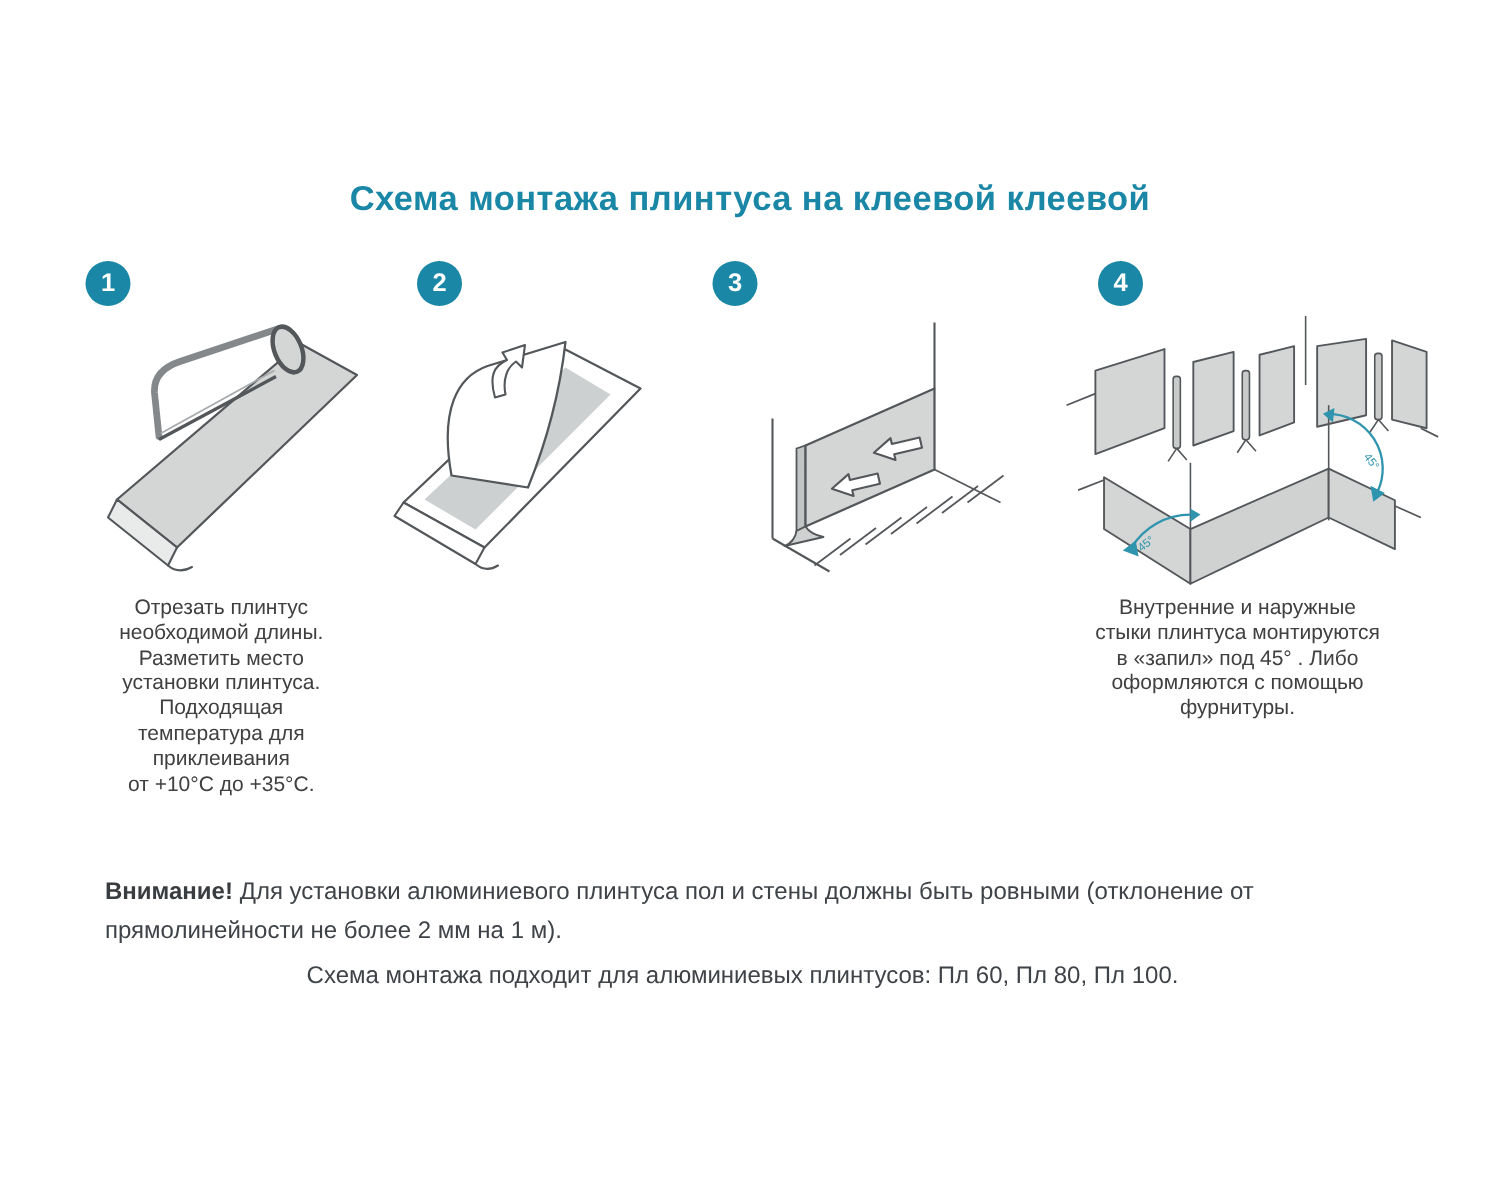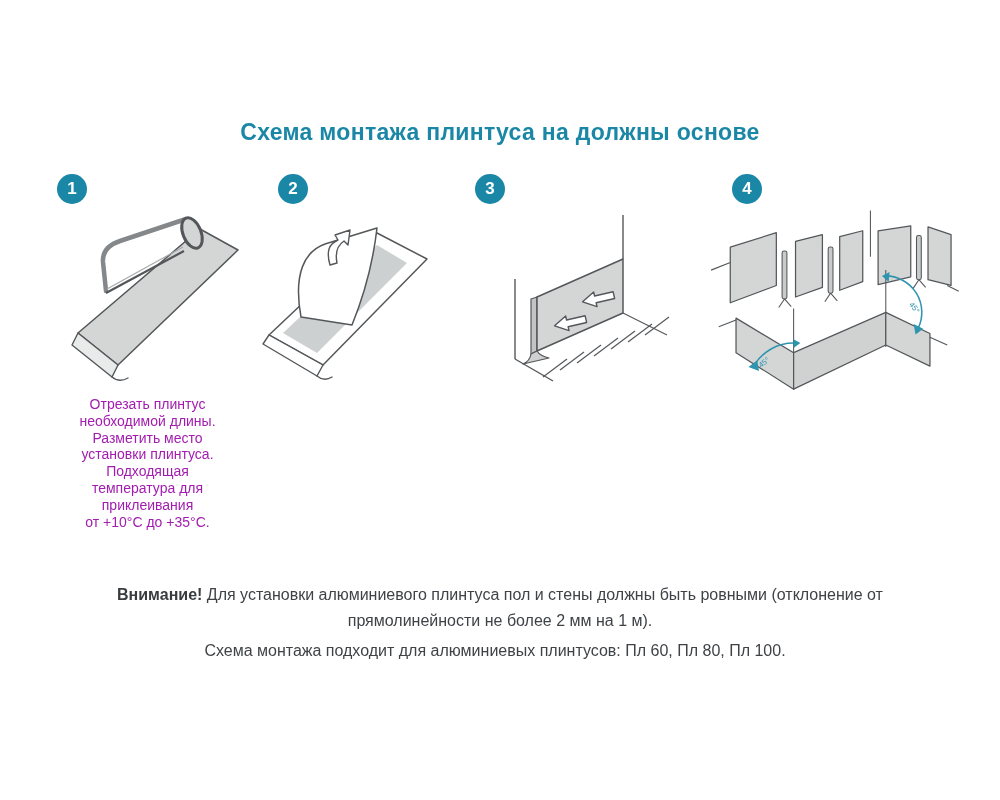--- a/index.html
+++ b/index.html
@@ -25,38 +25,38 @@
     flex:0 0 auto;
   }
   .step:nth-child(1) .badge{margin-left:17px;}
   .step:nth-child(2) .badge{margin-left:23px;}
   .step:nth-child(3) .badge{margin-left:20px;}
   .step:nth-child(4) .badge{margin-left:42px;}
   .illus{
     height:182px;display:flex;align-items:center;justify-content:center;margin-top:2px;
   }
   .caption{
-    text-align:center;font-size:14px;line-height:1.2;color:#a21caf;
+    text-align:center;font-size:14px;line-height:1.2;color:#404040;
     white-space:pre-line;margin-top:8px;
   }
   .warning{
-    position:absolute;top:582px;left:70px;width:860px;text-align:center;
+    position:absolute;top:582px;left:70px;width:860px;text-align:left;
     font-size:16px;line-height:26px;color:#3f4347;
   }
   .warning b{color:#393d40;}
   .note{
     position:absolute;top:642px;left:0;width:990px;text-align:center;
     font-size:16px;color:#3f4347;
   }
   svg{display:block;}
 </style>
 </head>
 <body>
 
-<div class="title">Схема монтажа плинтуса на должны основе</div>
+<div class="title">Схема монтажа плинтуса на клеевой клеевой</div>
 
 <div class="steps">
 
   <div class="step">
     <div class="badge">1</div>
     <div class="illus">
       <svg width="215" height="180" viewBox="0 0 215 180">
         <g>
           <polygon points="160,22 198,43 78,158 38,126" fill="#d4d6d6" stroke="#54575a" stroke-width="1.5" stroke-linejoin="round"></polygon>
           <polygon points="38,126 78,158 72,170 32,138" fill="#e9ebeb" stroke="#54575a" stroke-width="1.4" stroke-linejoin="round"></polygon>
@@ -172,19 +172,24 @@
           <text x="58" y="174" font-size="8" fill="#2f94ae" transform="rotate(-38 58 174)">45°</text>
         </g>
         <g>
           <path d="M 188,78 A 38 38 0 0 1 222,132" fill="none" stroke="#2f94ae" stroke-width="1.6"></path>
           <polygon points="184,78 192,74 191,84" fill="#2f94ae"></polygon>
           <polygon points="217,128 227,133 219,139" fill="#2f94ae"></polygon>
           <text x="212" y="108" font-size="8" fill="#2f94ae" transform="rotate(52 212 108)">45°</text>
         </g>
       </svg>
     </div>
+    <div class="caption">Внутренние и наружные
+стыки плинтуса монтируются
+в «запил» под 45° . Либо
+оформляются с помощью
+фурнитуры.</div>
   </div>
 
 </div>
 
 <div class="warning"><b>Внимание!</b><span> Для установки алюминиевого плинтуса пол и стены должны быть ровными (отклонение от прямолинейности не более 2 мм на 1 м).</span></div>
 
 <div class="note">Схема монтажа подходит для алюминиевых плинтусов: Пл 60, Пл 80, Пл 100.</div>
 
 </body></html>

